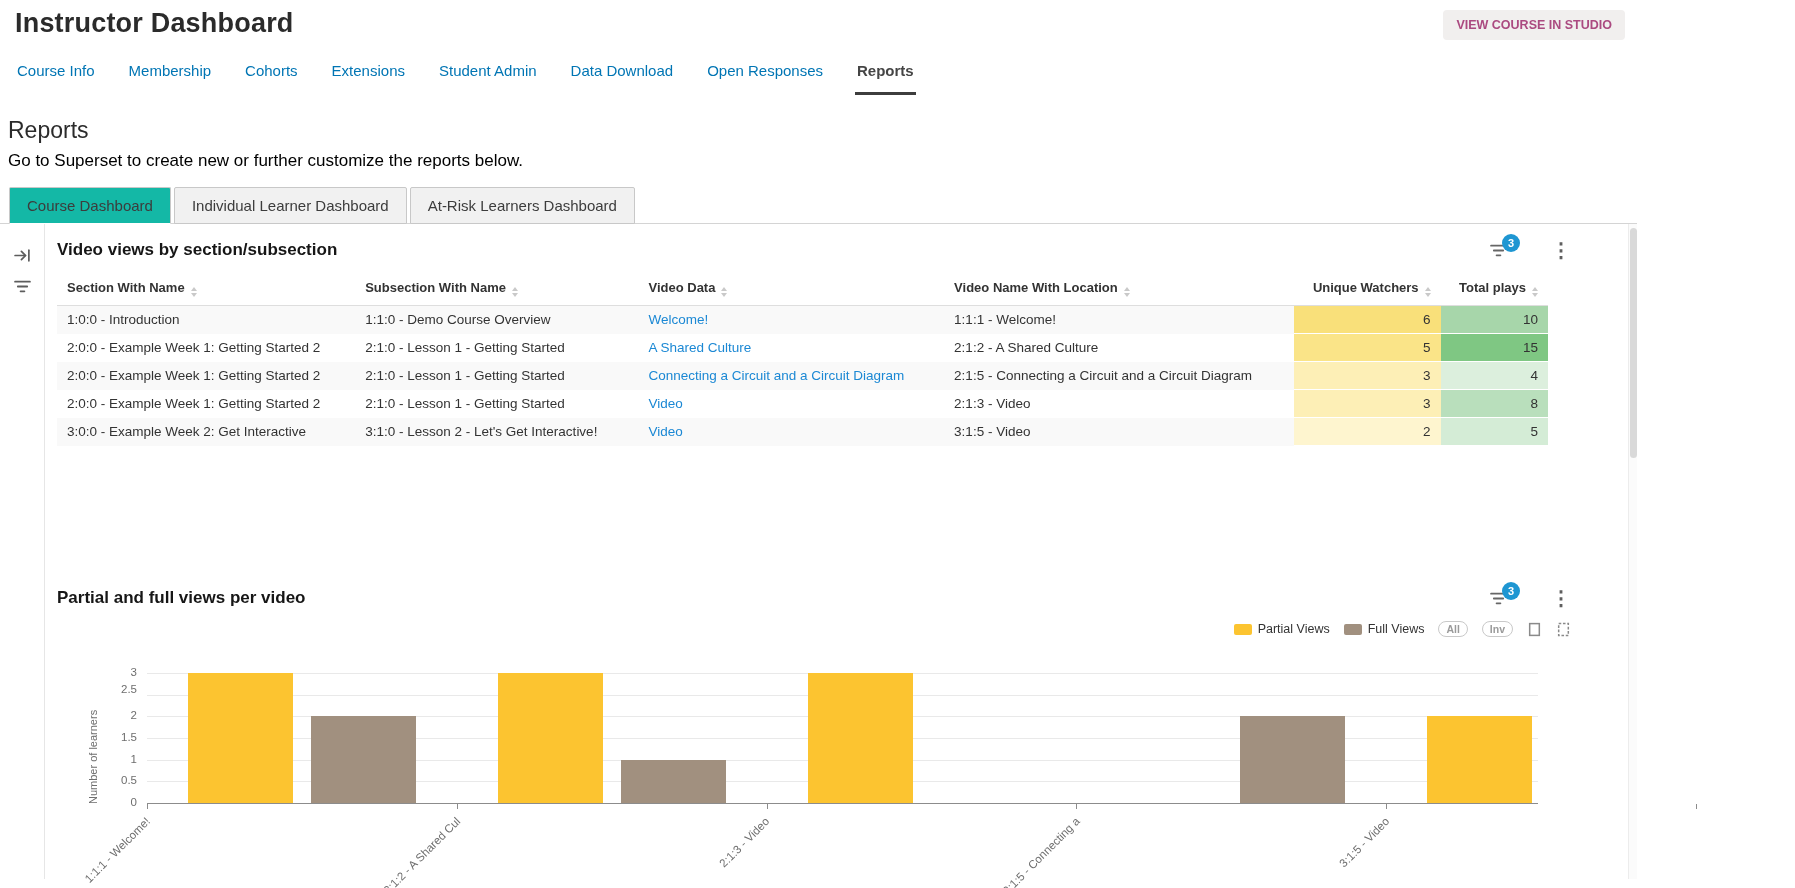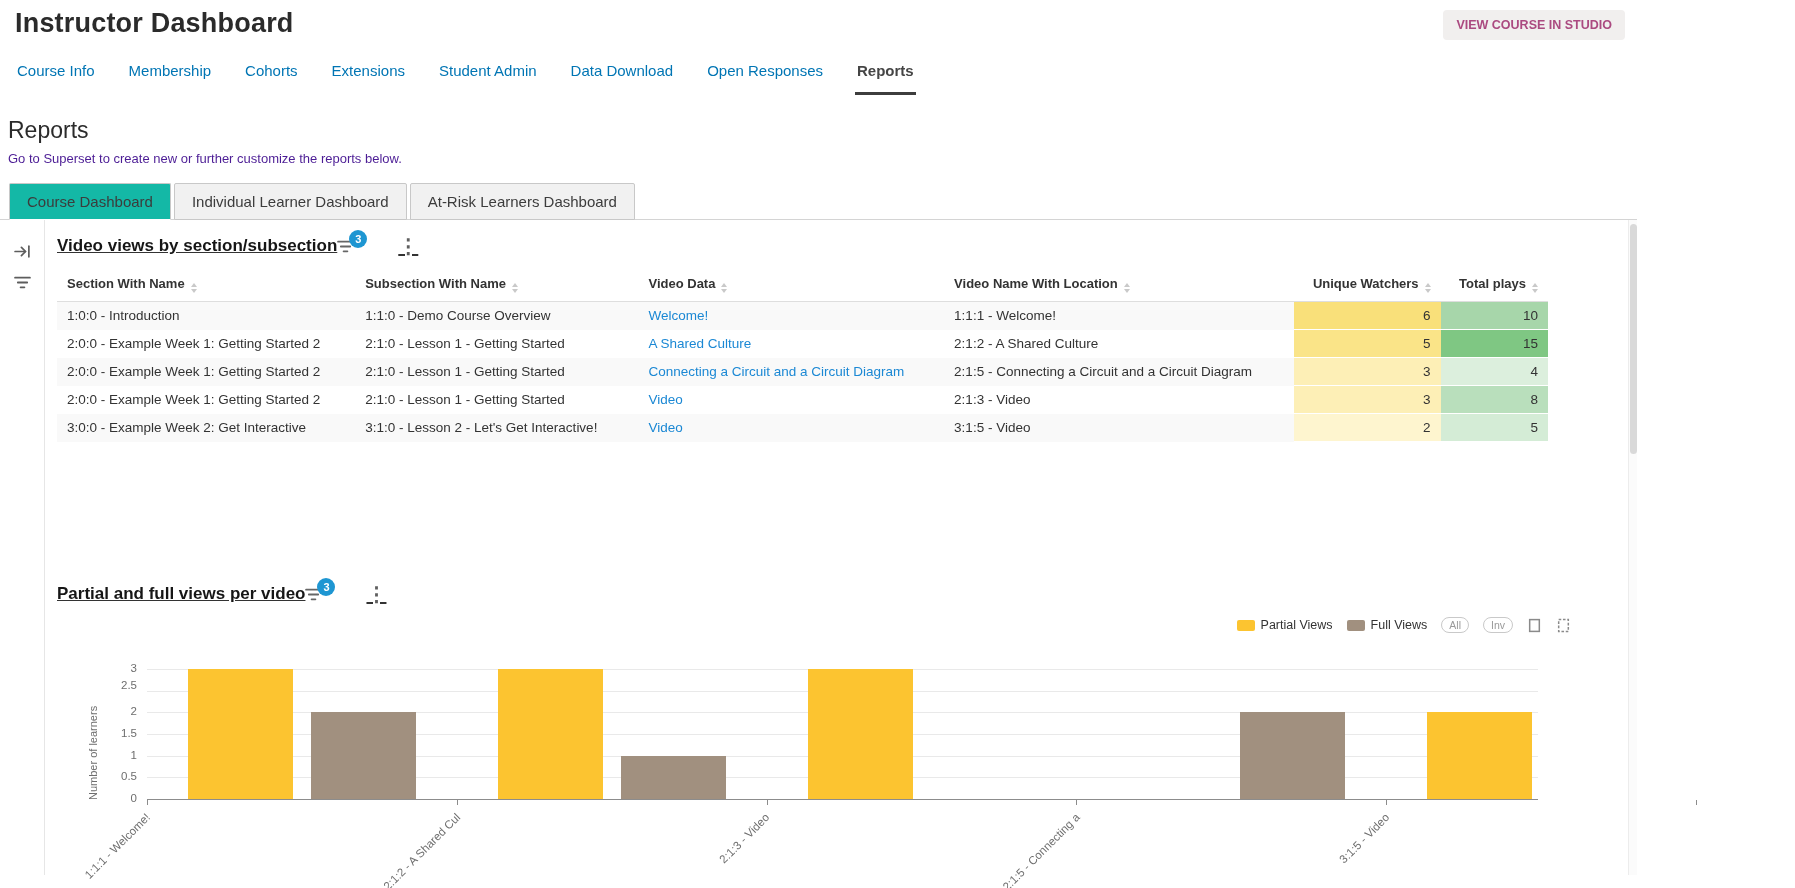--- a/index.html
+++ b/index.html
@@ -14,38 +14,38 @@
                 padding:8px 13px; border:none; border-radius:4px; cursor:pointer; margin-top:2px; white-space:nowrap; }
 
   
   .course-nav { display:flex; gap:30px; padding:0 15px; margin-top:22px; }
   .nav-item { font-size:15px; color:#0075b4; text-decoration:none; padding:0 2px 13px 2px; cursor:pointer; white-space:nowrap; }
   .nav-item.active { color:#454545; font-weight:bold; border-bottom:3px solid #3d3d3d; }
 
   
   .reports-section { padding-left:8px; margin-top:22px; }
   .reports-heading { font-size:23px; font-weight:400; color:#2b2b2b; }
-  .superset-link { display:inline-block; margin-top:7px; font-size:13px; color:#4c1d95; text-decoration:none; cursor:pointer; }
+  .superset-link { display:inline-block; margin-top:7px; font-size:17px; color:#000000; text-decoration:none; cursor:pointer; }
 
   
   .dash-tabs { display:flex; margin-top:16px; padding-left:9px; border-bottom:1px solid #d4d4d4; }
   .dash-tab { font-size:15px; color:#3c3c3c; background:#f1f1f1; border:1px solid #c8c8c8;
               padding:9px 17px; margin-right:3px; margin-bottom:-1px; border-radius:2px 2px 0 0;
               cursor:pointer; white-space:nowrap; }
   .dash-tab.active { background:#14b8a6; border-bottom-color:#fff; }
 
   
   .dashboard { position:relative; display:flex; height:655px; }
   .filter-gutter { width:45px; border-right:1px solid #e6e6e6; padding-top:24px;
                    display:flex; flex-direction:column; align-items:center; gap:16px; }
   .gutter-icon { cursor:pointer; line-height:0; }
   .cards { flex:1; min-width:0; }
 
   .card { padding:16px 16px 0 12px; }
-  .card-header { display:flex; align-items:center;text-decoration:underline; }
+  .card-header { display:flex; justify-content:space-between; align-items:center; }
   .card-title { font-size:17px; font-weight:bold; color:#161616; }
   .card-actions { display:flex; align-items:center; gap:44px; padding-right:50px; }
   .filter-wrap { position:relative; cursor:pointer; line-height:0; }
   .badge { position:absolute; top:-9px; right:-13px; width:18px; height:18px; border-radius:50%;
            background:#1e96d2; color:#fff; font-size:11px; font-weight:bold; text-align:center; line-height:18px; }
   .kebab { font-size:20px; font-weight:bold; color:#5f5f5f; cursor:pointer; line-height:14px; }
 
   
   .video-table { width:calc(100% - 73px); border-collapse:collapse; margin-top:12px; }
   .video-table th { font-size:13px; font-weight:bold; color:#333; text-align:left;
@@ -61,21 +61,21 @@
   .sort .up { border-bottom:4px solid #c9c9c9; }
   .sort .down { border-top:4px solid #c9c9c9; }
 
   
   .chart-card { margin-top:126px; }
   .legend-row { display:flex; justify-content:flex-end; align-items:center; gap:12px; margin-top:13px; padding-right:50px; }
   .legend-items { display:flex; gap:14px; }
   .legend-item { display:flex; align-items:center; gap:6px; font-size:12.5px; color:#333; cursor:pointer; }
   .legend-swatch { width:18px; height:11px; border-radius:2px; display:inline-block; }
   .legend-pill { font-size:10.5px; color:#9a9a9a; border:1px solid #c9c9c9; border-radius:10px;
-                 padding:1px 7px; cursor:pointer; margin-left:2px; }
+                 padding:1px 7px; cursor:pointer; margin-left:2px;font-weight:bold; }
   .legend-icon-btn { cursor:pointer; line-height:0; margin-left:2px; }
 
   .chart-area { position:relative; margin-top:14px; height:250px; }
   .y-axis-label { position:absolute; left:30px; top:22px; height:131px; display:flex; align-items:center;
                   writing-mode:vertical-rl; transform:rotate(180deg); font-size:11px; color:#6e6e6e; }
   .plot { position:absolute; left:90px; right:83px; top:22px; height:131px; border-bottom:1px solid #8c8c8c; }
   .gridline { position:absolute; left:0; right:0; height:1px; background:#e9e9e9; }
   .ytick { position:absolute; left:-54px; width:44px; text-align:right; font-size:11.5px; color:#6e6e6e; }
   .xtick { position:absolute; bottom:-6px; width:1px; height:5px; background:#8c8c8c; }
   .bar { position:absolute; bottom:0; }

